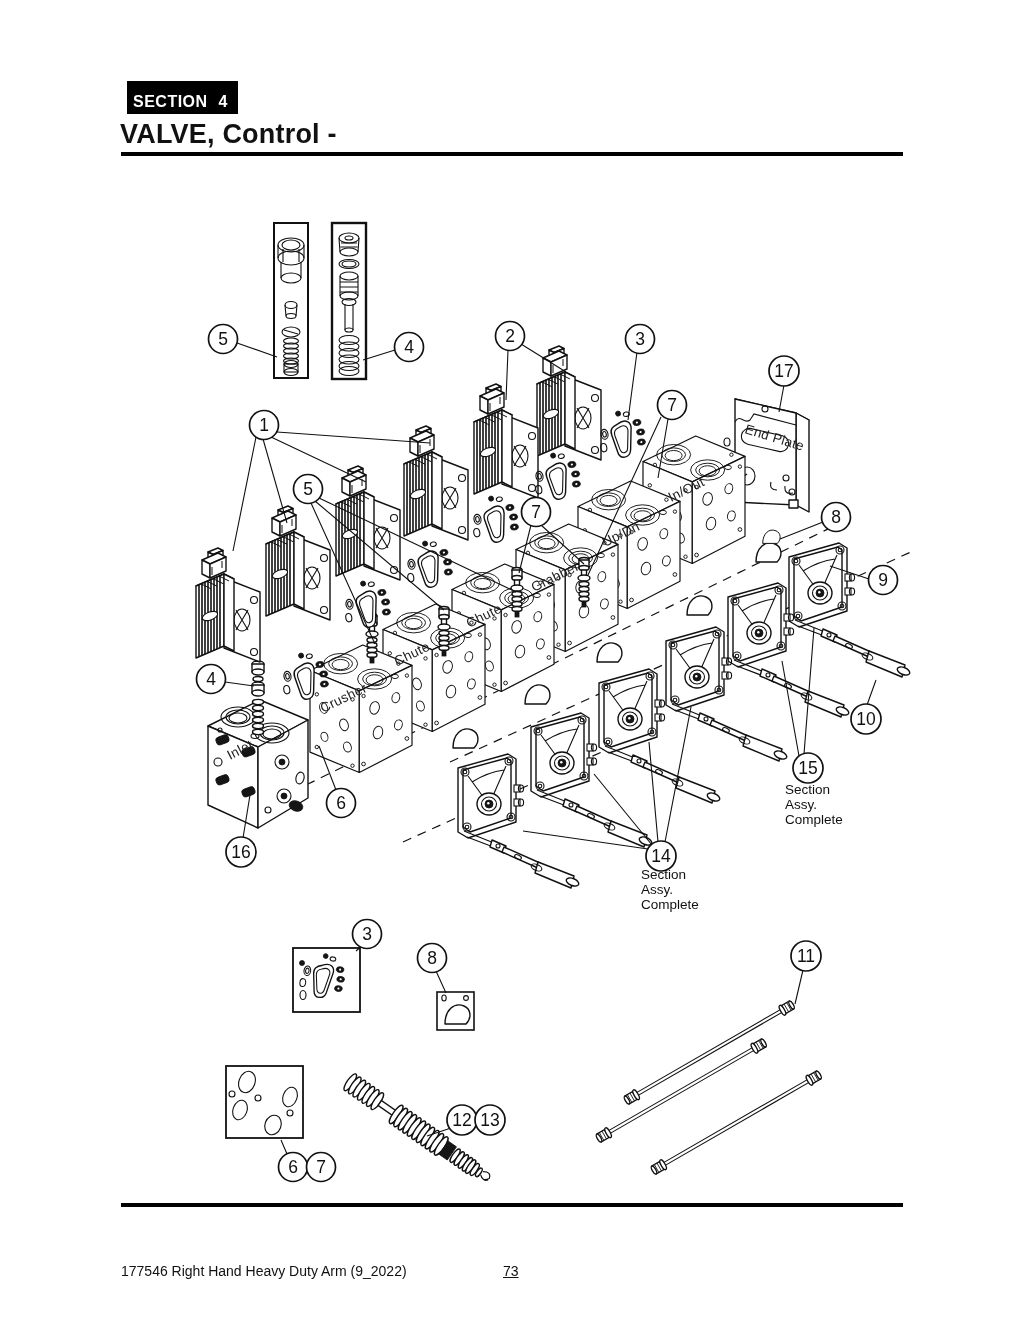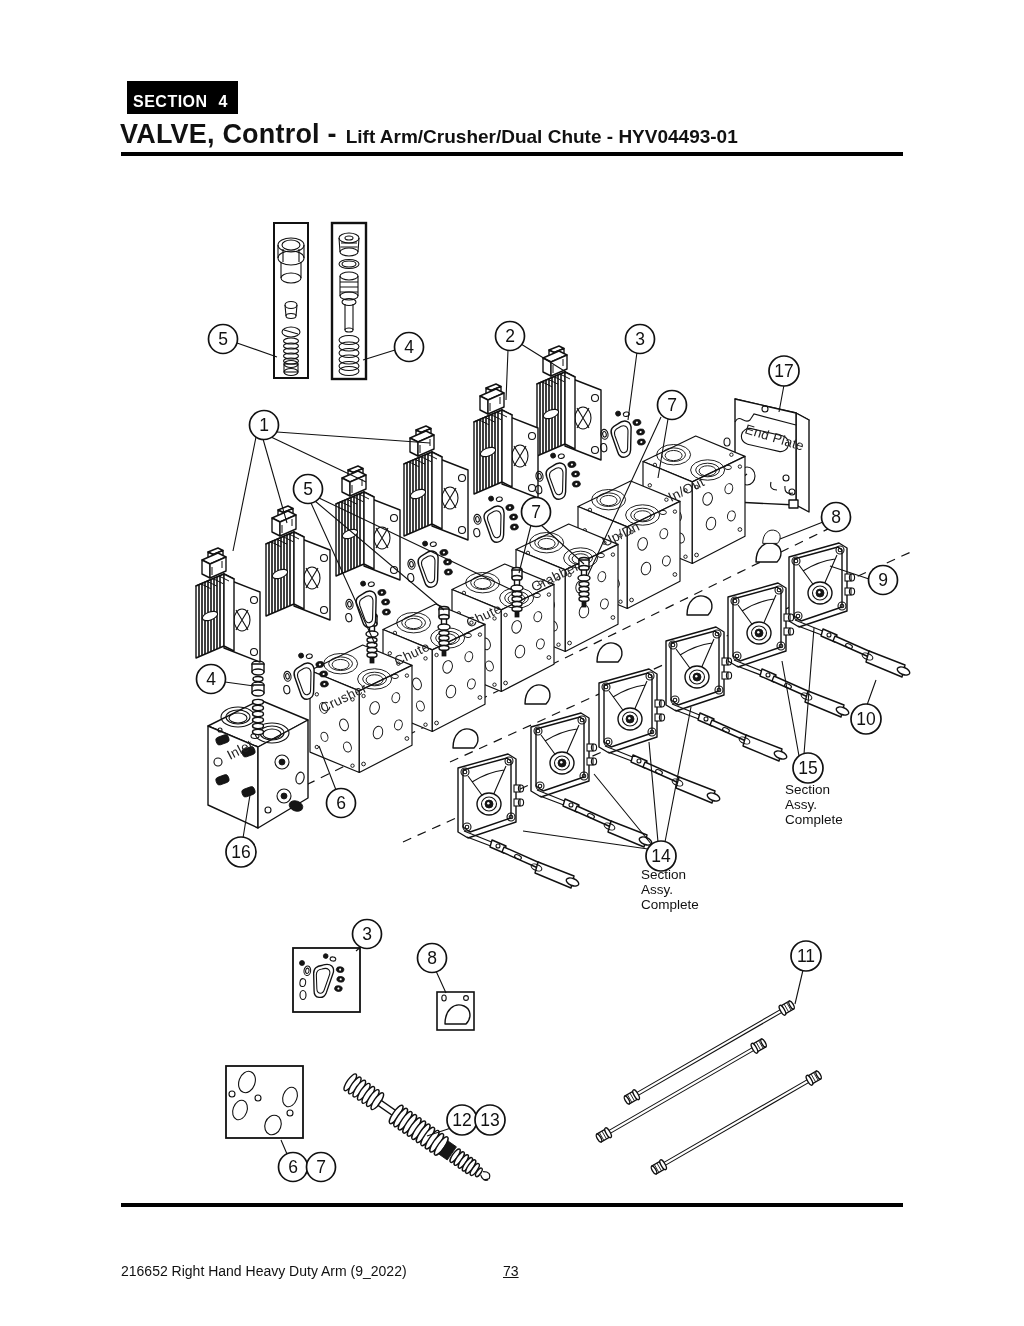--- a/index.html
+++ b/index.html
@@ -29,26 +29,25 @@
   .dk{fill:#151515;stroke:#111;stroke-width:.8;}
 </style>
 </head>
 <body>
 
 <div class="page">
 
   <div class="section-badge">SECTION 4</div>
   <div class="title-row">
     <span class="title-main">VALVE, Control -</span>
-    <span class="title-sub">Lift Arm/Crusher/Dual Chute - HYV04493-01</span>
   </div>
   <div class="rule rule-top"></div>
   <div class="rule rule-bottom"></div>
   <div class="footer">
-    <span class="doc">216652 Right Hand Heavy Duty Arm (9_2022)</span>
+    <span class="doc">177546 Right Hand Heavy Duty Arm (9_2022)</span>
     <span class="pg">73</span>
   </div>
 
   <svg class="diagram" width="1024" height="1326" viewBox="0 0 1024 1326">
     <defs>
 
       <symbol id="blk" overflow="visible">
         <g class="w">
           <polygon points="0,30 62,0 120,24 58,54"></polygon>
           <polygon points="0,30 58,54 58,150 0,126"></polygon>

